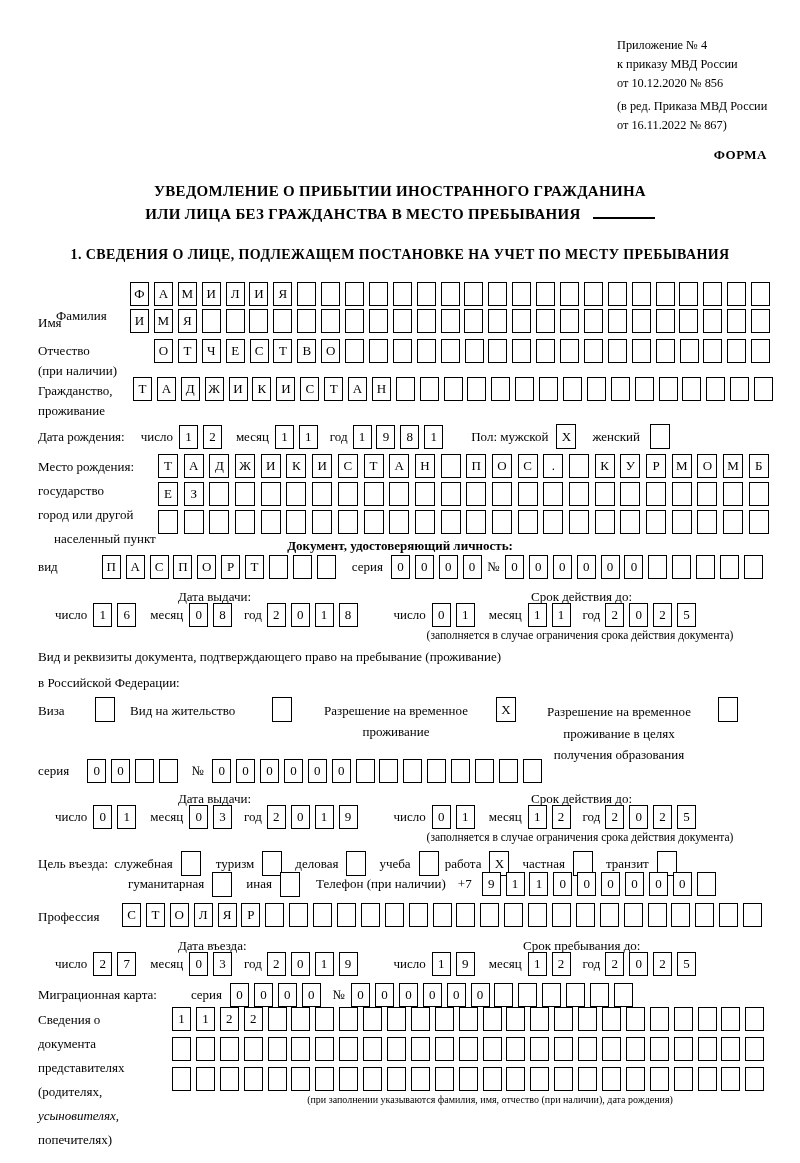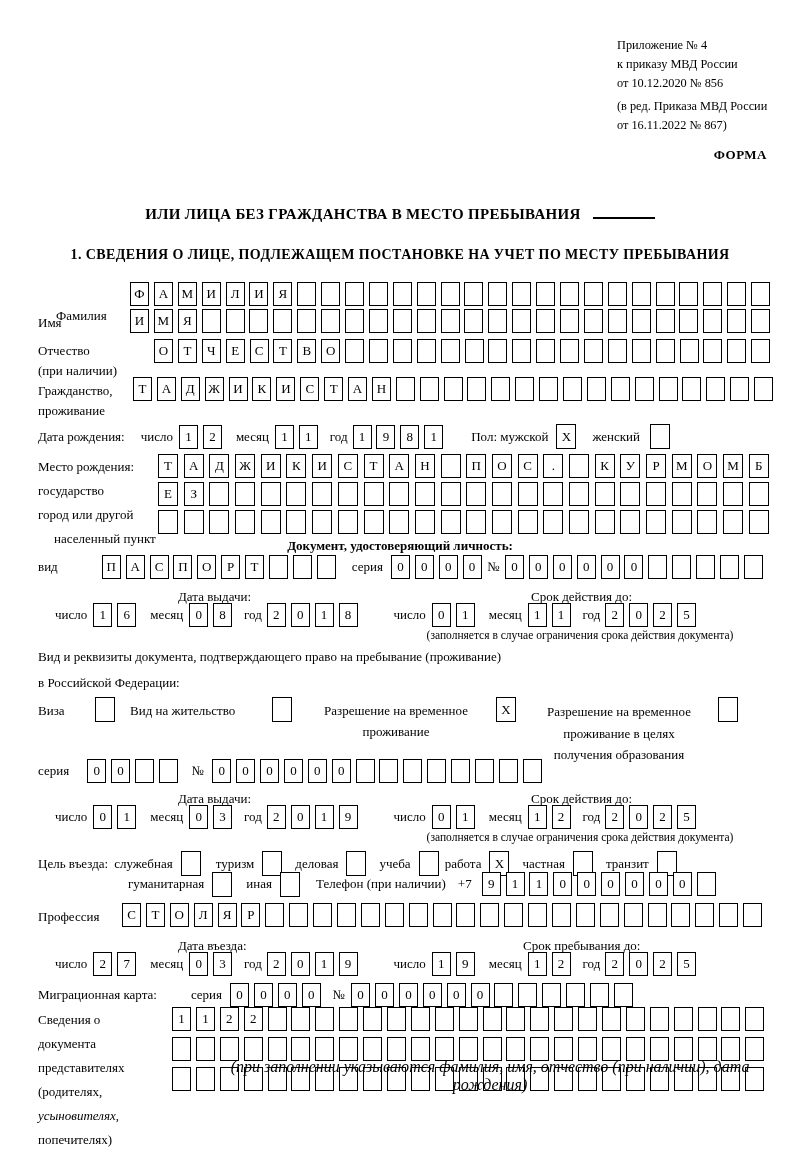--- a/index.html
+++ b/index.html
@@ -32,20 +32,21 @@
 
   <div class="abs small" style="left:617px;top:36px;">
     <div>Приложение № 4</div>
     <div>к приказу МВД России</div>
     <div>от 10.12.2020 № 856</div>
     <div style="margin-top:4px">(в ред. Приказа МВД России</div>
     <div>от 16.11.2022 № 867)</div>
   </div>
   <div class="abs b" style="right:33px;top:147px;font-size:13px;letter-spacing:0.5px;">ФОРМА</div>
 
+  <div class="abs title ctr" style="left:0;top:183px;width:800px;">УВЕДОМЛЕНИЕ О ПРИБЫТИИ ИНОСТРАННОГО ГРАЖДАНИНА</div>
   <div class="abs title ctr" style="left:0;top:206px;width:800px;">
     <span>ИЛИ ЛИЦА БЕЗ ГРАЖДАНСТВА В МЕСТО ПРЕБЫВАНИЯ</span><span class="blank"></span>
   </div>
 
   <div class="abs sect ctr" style="left:0;top:247px;width:800px;">1. СВЕДЕНИЯ О ЛИЦЕ, ПОДЛЕЖАЩЕМ ПОСТАНОВКЕ НА УЧЕТ ПО МЕСТУ ПРЕБЫВАНИЯ</div>
 
   <div class="abs lbl" style="left:56px;top:288px;margin-top:20px;">Фамилия</div>
   <div class="abs cells" style="left:130px;top:282px;">
       <span class="cell">Ф</span>
       <span class="cell">А</span>
@@ -656,15 +657,15 @@
       <span class="cell"></span>
       <span class="cell"></span>
       <span class="cell"></span>
       <span class="cell"></span>
       <span class="cell"></span>
       <span class="cell"></span>
       <span class="cell"></span>
       <span class="cell"></span>
       <span class="cell"></span>
     </div>
-  <div class="abs ctr" style="left:200px;top:1058px;width:580px;font-size:16px;font-style:italic;">(при заполнении указываются фамилия, имя, отчество (при наличии), дата рождения)</div>
+  <div class="abs ctr" style="left:200px;top:1094px;width:580px;font-size:10px;">(при заполнении указываются фамилия, имя, отчество (при наличии), дата рождения)</div>
 
 </div>
 
 </body></html>

